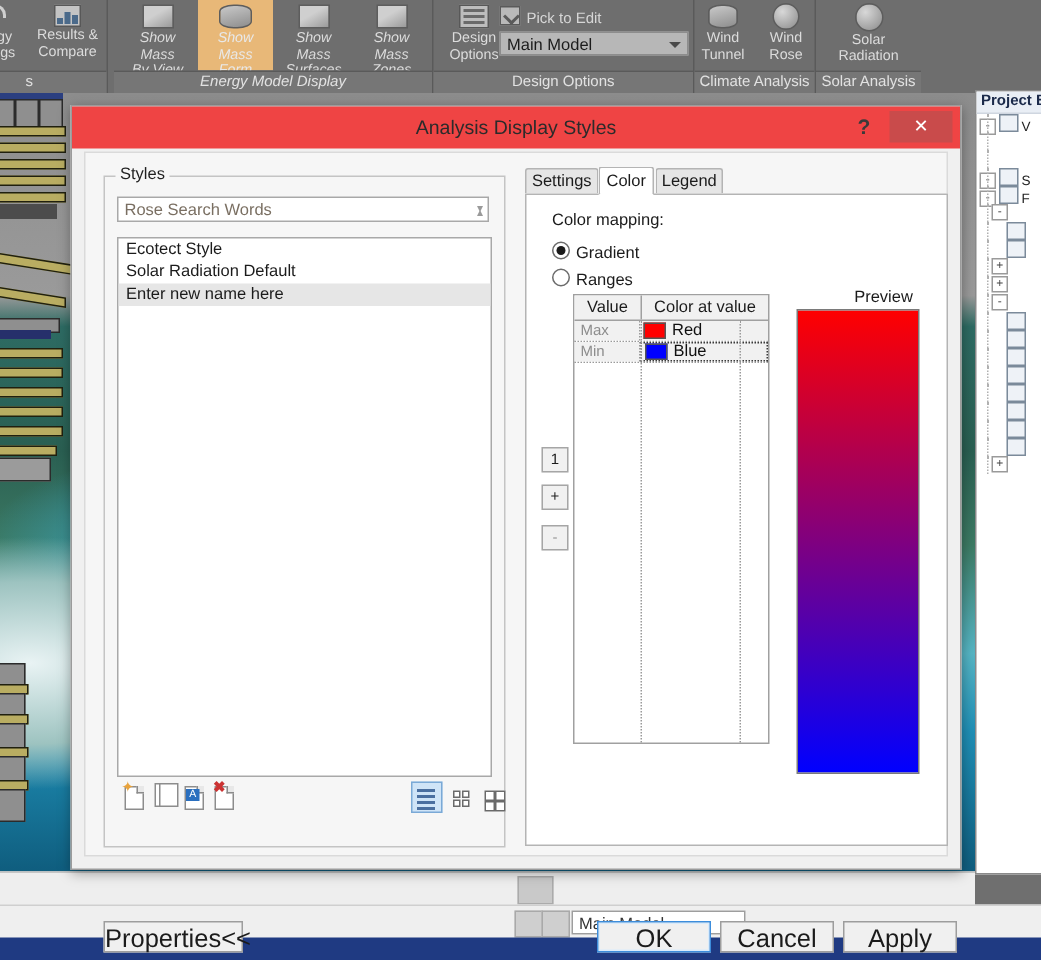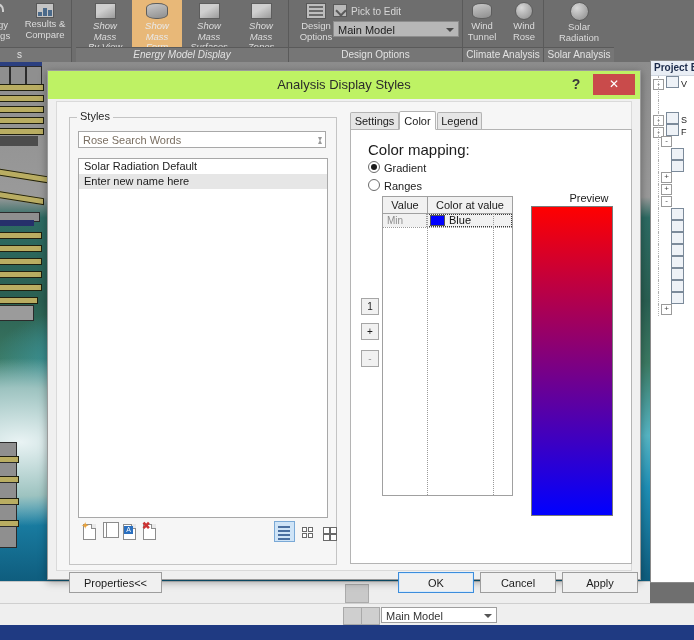--- a/index.html
+++ b/index.html
@@ -107,21 +107,21 @@
     border-left:4px solid transparent;border-right:4px solid transparent;border-top:4px solid #555;}
   #taskbar{position:absolute;left:0;top:625px;width:694px;height:15px;background:#1f3a82;}
 
   
   #dialog{
     position:absolute;left:47px;top:70px;width:592px;height:508px;
     background:#f0f0f0;border:1px solid #9b9b9b;
     box-shadow:0 2px 8px rgba(0,0,0,.35);
   }
   #dlg-title{
-    position:relative;height:28px;background:#bef264;
+    position:relative;height:28px;background:#ef4444;
     font-size:13px;color:#2b2b2b;text-align:center;line-height:28px;
   }
   #dlg-help{position:absolute;right:54px;top:3px;width:20px;height:20px;line-height:20px;
     text-align:center;font-size:14px;font-weight:bold;color:#3a3a3a;cursor:default;}
   #dlg-close{position:absolute;right:5px;top:3px;width:42px;height:21px;background:#c94b4b;
     color:#fff;font-size:12px;line-height:21px;text-align:center;cursor:default;}
   #dlg-body{position:absolute;left:8px;top:30px;right:8px;bottom:8px;
     background:#f6f6f6;border:1px solid #dadada;}
 
   
@@ -160,21 +160,21 @@
 
   
   #tabs-area{position:absolute;left:293px;top:10px;width:280px;height:450px;}
   .tab{
     position:absolute;top:0;height:17px;line-height:17px;font-size:11px;color:#1b1b1b;
     background:#e6e6e6;border:1px solid #b4b4b4;border-bottom:none;text-align:center;cursor:default;
     border-radius:2px 2px 0 0;box-sizing:border-box;
   }
   .tab.active{background:#fff;height:19px;line-height:18px;top:-1px;z-index:3;border-bottom:1px solid #fff;}
   #tab-panel{position:absolute;left:0;top:17px;width:280px;height:433px;background:#fff;border:1px solid #b4b4b4;}
-  #cm-label{position:absolute;left:17px;top:11px;font-size:15px;color:#1b1b1b;}
+  #cm-label{position:absolute;left:17px;top:11px;font-size:11px;color:#1b1b1b;}
   .radio-row{position:absolute;left:17px;font-size:11px;color:#1b1b1b;cursor:default;}
   .radio{display:inline-block;width:10px;height:10px;border-radius:50%;border:1px solid #6b6b6b;
     background:#fff;vertical-align:-1px;margin-right:4px;position:relative;}
   .radio.on:after{content:"";position:absolute;left:2px;top:2px;width:6px;height:6px;border-radius:50%;background:#1b1b1b;}
   
   #val-table{position:absolute;left:31px;top:66px;width:131px;height:300px;
     border:1px solid #a0a0a0;background:#fff;box-sizing:border-box;}
   .vt-head{display:flex;height:16px;background:#f1f1f1;border-bottom:1px solid #a0a0a0;}
   .vt-h1{width:44px;text-align:center;font-size:11px;line-height:16px;color:#1b1b1b;border-right:1px solid #a0a0a0;}
   .vt-h2{flex:1;text-align:center;font-size:11px;line-height:16px;color:#1b1b1b;}
@@ -189,21 +189,21 @@
   
   .step-btn{position:absolute;left:10px;width:18px;height:17px;background:#f1f1f1;border:1px solid #a6a6a6;
     font-size:10px;line-height:15px;text-align:center;color:#1b1b1b;cursor:default;box-sizing:border-box;}
   
   #preview-label{position:absolute;left:196px;top:62px;width:84px;text-align:center;font-size:11px;color:#1b1b1b;}
   #preview-bar{position:absolute;left:180px;top:76px;width:80px;height:308px;border:1px solid #7a7a7a;}
 
   
   .dbtn{
     position:absolute;height:21px;background:#f0f0f0;border:1px solid #9d9d9d;
-    font-size:11px;color:#1b1b1b;text-align:center;line-height:21px;cursor:default;box-sizing:border-box;
+    font-size:17px;color:#1b1b1b;text-align:center;line-height:21px;cursor:default;box-sizing:border-box;margin-top:42px;
   }
   .dbtn.default{border:1px solid #3c8ddc;box-shadow:inset 0 0 0 1px #d9ebfb;}
 </style>
 </head>
 <body>
 
 <div id="ribbon">
 
   <div class="rb-panel first" style="left:-32px;width:104px;">
     <div class="rb-btn" style="left:0px;">
@@ -371,20 +371,21 @@
       <div class="gbox"></div>
       <div class="glabel">Styles</div>
 
       <div id="search-box">
         <span>Rose Search Words</span>
         <span class="sb-ar">▴</span>
         <span class="sb-ar2">▾</span>
       </div>
 
       <div id="styles-list">
+          <div class="sl-item">Ecotect Style</div>
           <div class="sl-item">Solar Radiation Default</div>
           <div class="sl-item sel">Enter new name here</div>
         </div>
 
       <div id="styles-tools">
         <div class="doc-ico" style="left:5px;">
           <span class="doc-page"></span>
             <span class="badge star">✦</span>
         </div>
         <div class="doc-ico" style="left:25px;">
@@ -439,20 +440,27 @@
           <span class="radio on"></span><span>Gradient</span>
         </div>
         <div class="radio-row" style="top:49px;">
           <span class="radio"></span><span>Ranges</span>
         </div>
 
         <div id="val-table">
           <div class="vt-head">
             <div class="vt-h1">Value</div>
             <div class="vt-h2">Color at value</div>
+          </div>
+          <div class="vt-row">
+            <div class="vt-c1">Max</div>
+            <div class="vt-c2">
+              <span class="swatch" id="sw0" style="background: rgb(255, 0, 0);"></span>
+              <span>Red</span>
+            </div>
           </div>
           <div class="vt-row sel">
             <div class="vt-c1">Min</div>
             <div class="vt-c2">
               <span class="swatch" id="sw1" style="background: rgb(0, 0, 255);"></span>
               <span>Blue</span>
             </div>
           </div>
           <div class="vt-colline"></div>
           <div class="vt-colline2"></div>

